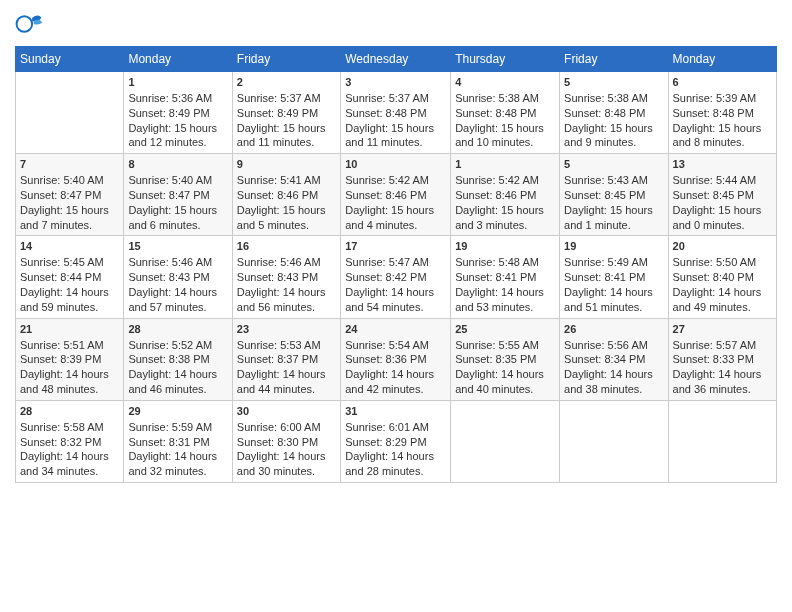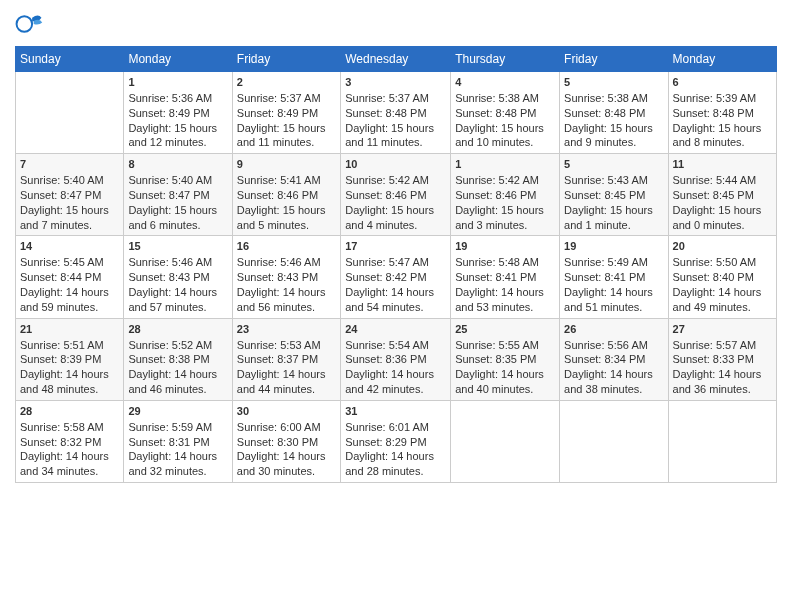--- a/index.html
+++ b/index.html
@@ -180,21 +180,21 @@
           </td>
           <td>
             <span class="day-num">1</span>
             <div class="day-info">Sunrise: 5:42 AM<br>Sunset: 8:46 PM<br>Daylight: 15 hours<br>and 3 minutes.</div>
           </td>
           <td>
             <span class="day-num">5</span>
             <div class="day-info">Sunrise: 5:43 AM<br>Sunset: 8:45 PM<br>Daylight: 15 hours<br>and 1 minute.</div>
           </td>
           <td>
-            <span class="day-num">11</span>
+            <span class="day-num">13</span>
             <div class="day-info">Sunrise: 5:44 AM<br>Sunset: 8:45 PM<br>Daylight: 15 hours<br>and 0 minutes.</div>
           </td>
         </tr>
         <tr>
           <td>
             <span class="day-num">14</span>
             <div class="day-info">Sunrise: 5:45 AM<br>Sunset: 8:44 PM<br>Daylight: 14 hours<br>and 59 minutes.</div>
           </td>
           <td>
             <span class="day-num">15</span>

